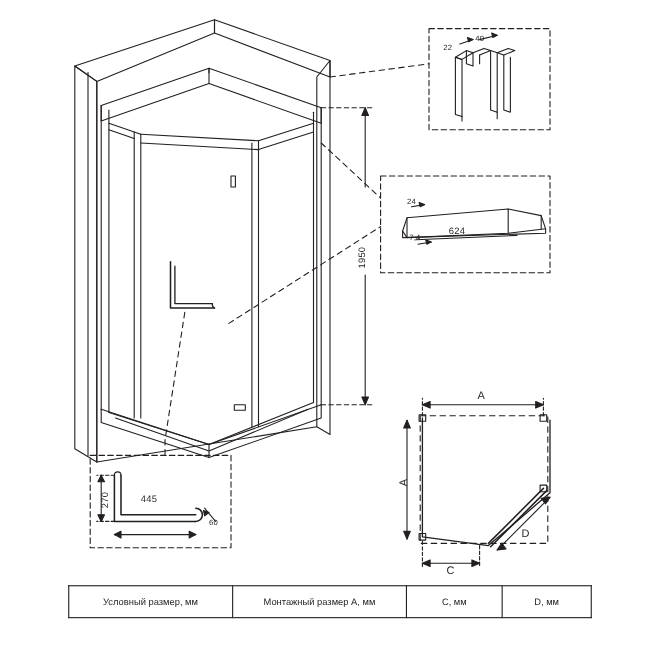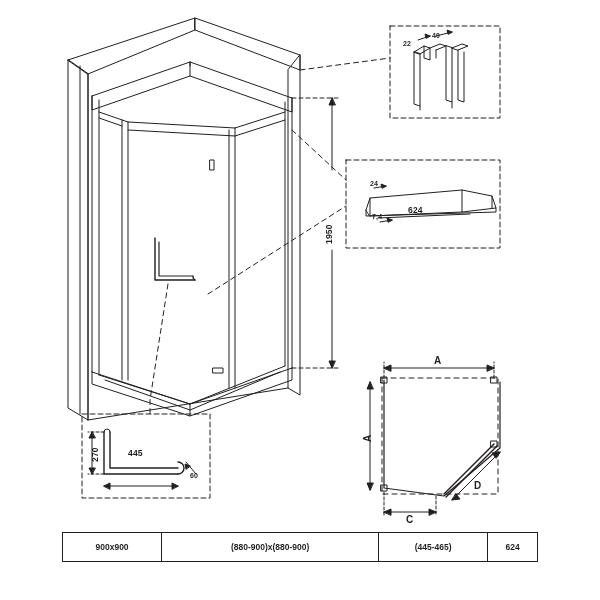--- a/index.html
+++ b/index.html
@@ -3,21 +3,21 @@
 <meta charset="utf-8">
 <style>
   html,body{margin:0;padding:0;}
   body{
     width:600px;height:600px;
     background:#ffffff;
     font-family:"Liberation Sans", sans-serif;
     color:#231f20;
     overflow:hidden;
   }
-  #stage{position:relative;width:480px;height:600px;font-weight:bold;}
+  #stage{position:relative;width:480px;height:600px;}
   svg{display:block;}
   .lbl{
     position:absolute;
     font-size:8.5px;
     color:#231f20;
     white-space:nowrap;
     letter-spacing:0.2px;
   }
   .lbl.rot90{transform:rotate(-90deg);transform-origin:left top;}
   .lbl.rot-small{font-size:7px;}
@@ -219,22 +219,22 @@
   <div class="lbl" style="left:128px;top:448px;">445</div>
   <div class="lbl rot-small" style="left:190px;top:472px;">60</div>
 
   <div class="lbl" style="left:434px;top:355px;font-size:10px;">A</div>
   <div class="lbl rot90" style="left:362px;top:442px;font-size:10px;">A</div>
   <div class="lbl" style="left:406px;top:514px;font-size:10px;">C</div>
   <div class="lbl" style="left:474px;top:480px;font-size:10px;">D</div>
 
   <table class="spec">
     <tbody>
-    <tr class="body">
-      <td>900x900</td>
-      <td>(880-900)x(880-900)</td>
-      <td>(445-465)</td>
-      <td>624</td>
+        <tr class="head">
+      <td style="width:150px;">Условный размер, мм</td>
+      <td style="width:160px;">Монтажный размер A, мм</td>
+      <td style="width:86px;">C, мм</td>
+      <td style="width:80px;">D, мм</td>
     </tr>
   </tbody>
     </table>
 
 </div>
 
 </body></html>

